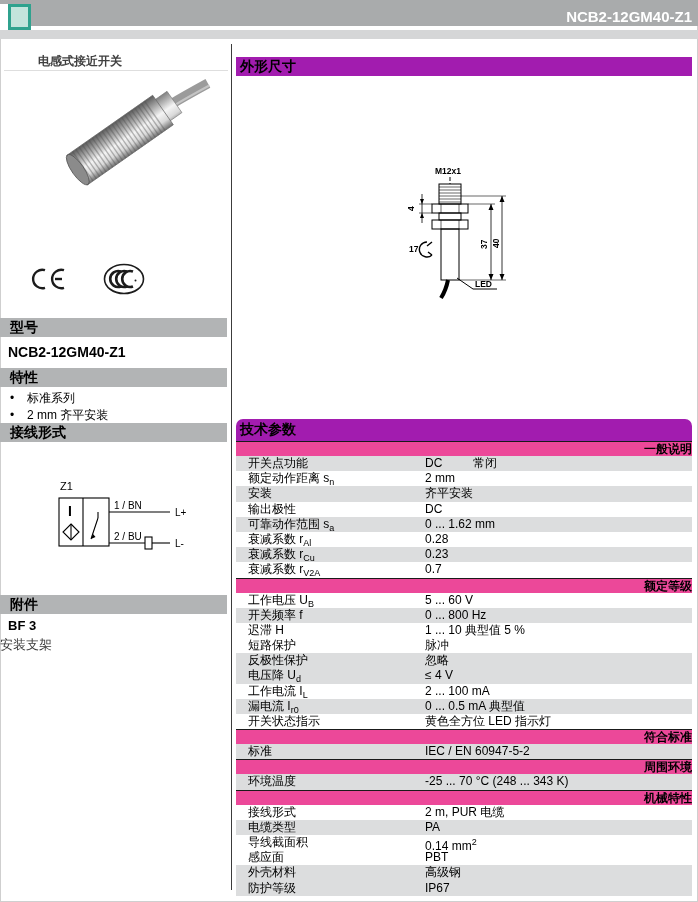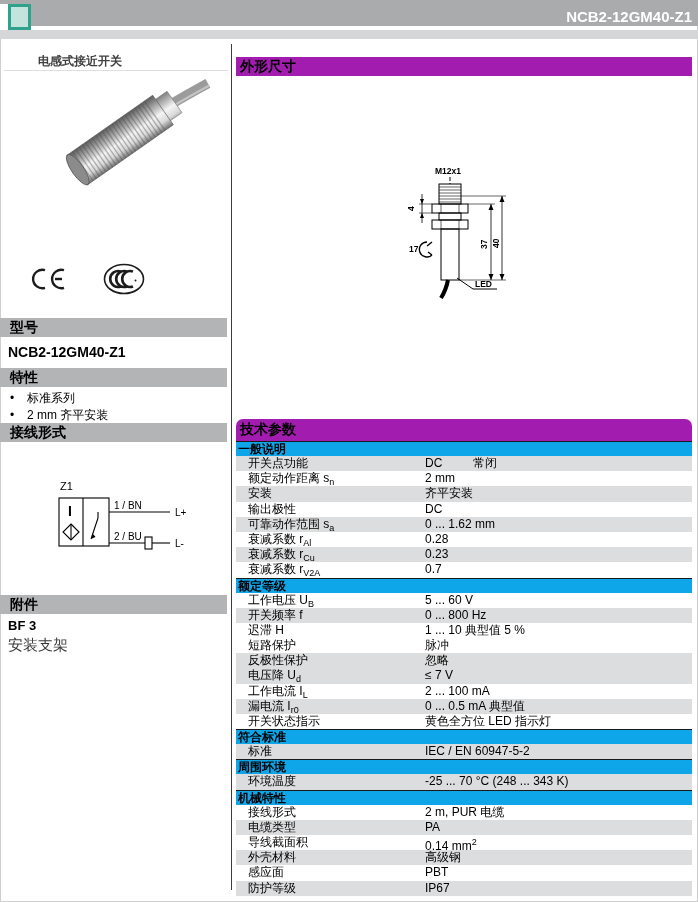--- a/index.html
+++ b/index.html
@@ -19,24 +19,24 @@
   
   .vdivider{left:231px;top:44px;width:1px;height:846px;background:#3c3c3c;}
   .photo-topline{left:4px;top:70px;width:224px;height:1px;background:#dedede;}
   
   .secbar{width:227px;height:19px;background:#b2b4b5;font-weight:bold;font-size:14px;line-height:19px;padding-left:10px;box-sizing:border-box;}
   .rsecbar{left:236px;width:456px;background:#a21caf;font-weight:bold;font-size:14px;box-sizing:border-box;padding-left:4px;}
   .model-text{left:8px;top:344px;font-weight:bold;font-size:14px;}
   .feature-line{left:10px;font-size:12px;}
   .bullet{display:inline-block;width:17px;}
   .acc-model{left:8px;top:618px;font-weight:bold;font-size:13px;}
-  .acc-desc{left:8px;top:636px;font-size:15px;color:#3a3a3a;}
+  .acc-desc{left:0;top:636px;font-size:13px;color:#3a3a3a;}
   
   .tech-table{left:236px;top:441px;width:456px;font-size:12px;}
-  .tsection{height:14px;line-height:14px;font-weight:bold;border-top:1px solid #1a1a1a;padding-left:2px;background:#0ea5e9;}
+  .tsection{height:14px;line-height:14px;font-weight:bold;border-top:1px solid #1a1a1a;padding-left:2px;background:#ec4899;text-align:right;}
   .trow{position:relative;height:15.2px;line-height:15.2px;background:#fff;padding-left:39px;}
   .trow.shaded{background:#dcddde;}
   .tlabel{position:absolute;left:12px;white-space:nowrap;}
   .tvalue{position:absolute;left:189px;white-space:nowrap;}
   .tvalue2{position:absolute;left:237px;white-space:nowrap;}
   sub{font-size:9px;}
   sup{font-size:9px;}
   
   svg text{font-family:"Liberation Sans","DejaVu Sans",sans-serif;}
 </style>
@@ -258,21 +258,21 @@
     <div class="trow">
       <span class="tlabel">短路保护</span>
       <span class="tvalue">脉冲</span>
     </div>
     <div class="trow shaded">
       <span class="tlabel">反极性保护</span>
       <span class="tvalue">忽略</span>
     </div>
     <div class="trow shaded">
       <span class="tlabel">电压降  U<sub>d</sub></span>
-      <span class="tvalue">≤ 7 V</span>
+      <span class="tvalue">≤ 4 V</span>
     </div>
     <div class="trow">
       <span class="tlabel">工作电流  I<sub>L</sub></span>
       <span class="tvalue">2 ... 100 mA</span>
     </div>
     <div class="trow shaded">
       <span class="tlabel">漏电流 I<sub>r0</sub></span>
       <span class="tvalue">0 ... 0.5 mA 典型值</span>
     </div>
     <div class="trow">
@@ -295,25 +295,25 @@
       <span class="tvalue">2 m, PUR 电缆</span>
     </div>
     <div class="trow shaded">
       <span class="tlabel">电缆类型</span>
       <span class="tvalue">PA</span>
     </div>
     <div class="trow">
       <span class="tlabel">导线截面积</span>
       <span class="tvalue">0.14 mm<sup>2</sup></span>
     </div>
+    <div class="trow">
+      <span class="tlabel">感应面</span>
+      <span class="tvalue">PBT</span>
+    </div>
     <div class="trow shaded">
       <span class="tlabel">外壳材料</span>
       <span class="tvalue">高级钢</span>
     </div>
-    <div class="trow">
-      <span class="tlabel">感应面</span>
-      <span class="tvalue">PBT</span>
-    </div>
     <div class="trow shaded">
       <span class="tlabel">防护等级</span>
       <span class="tvalue">IP67</span>
     </div>
   </div>
 
 </body></html>

